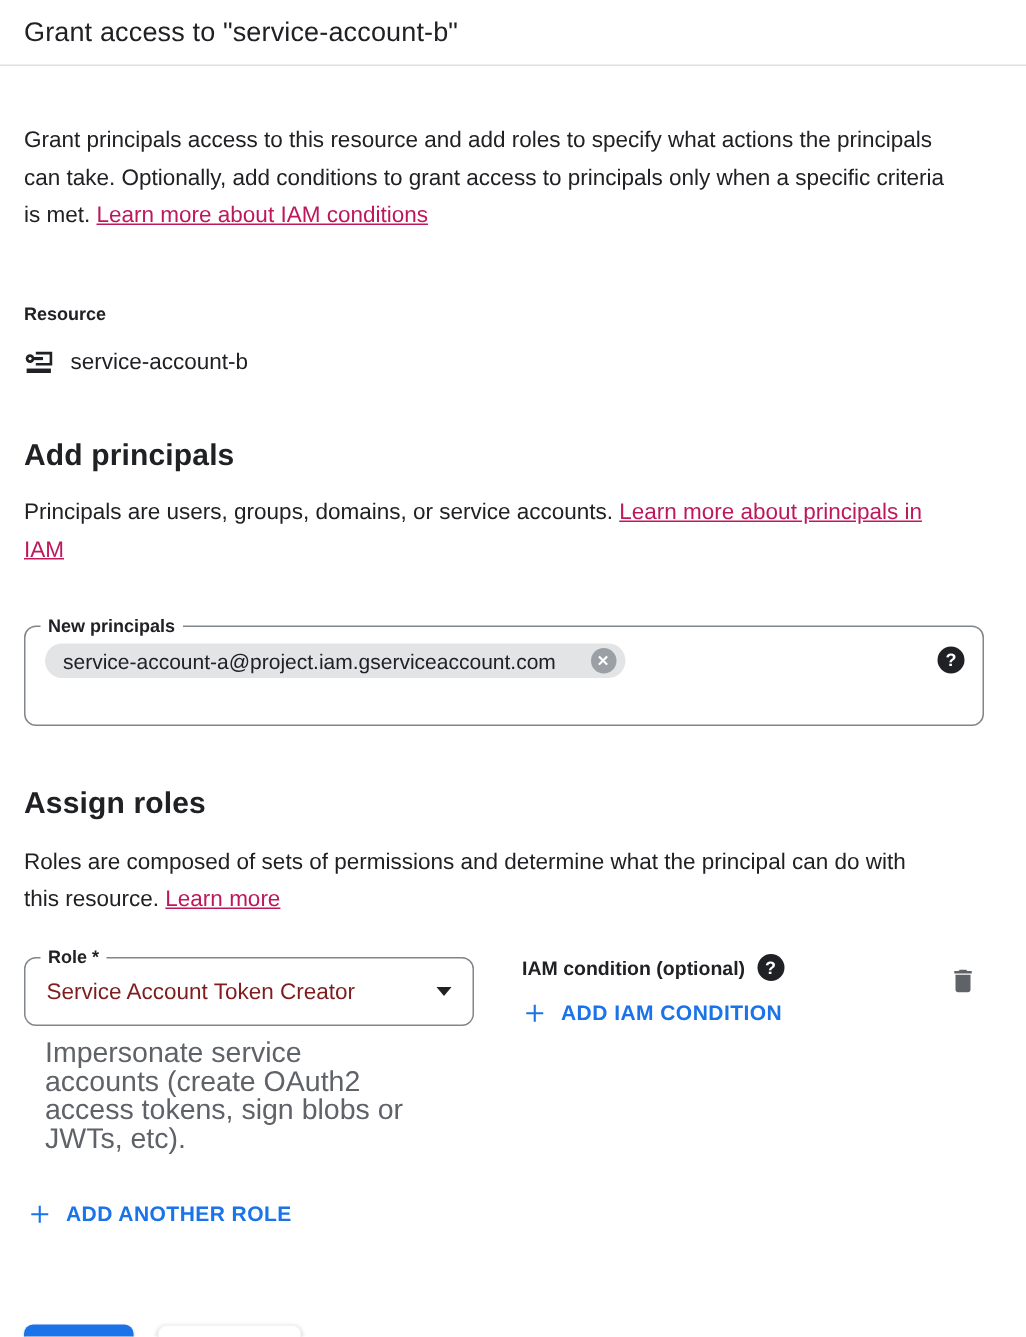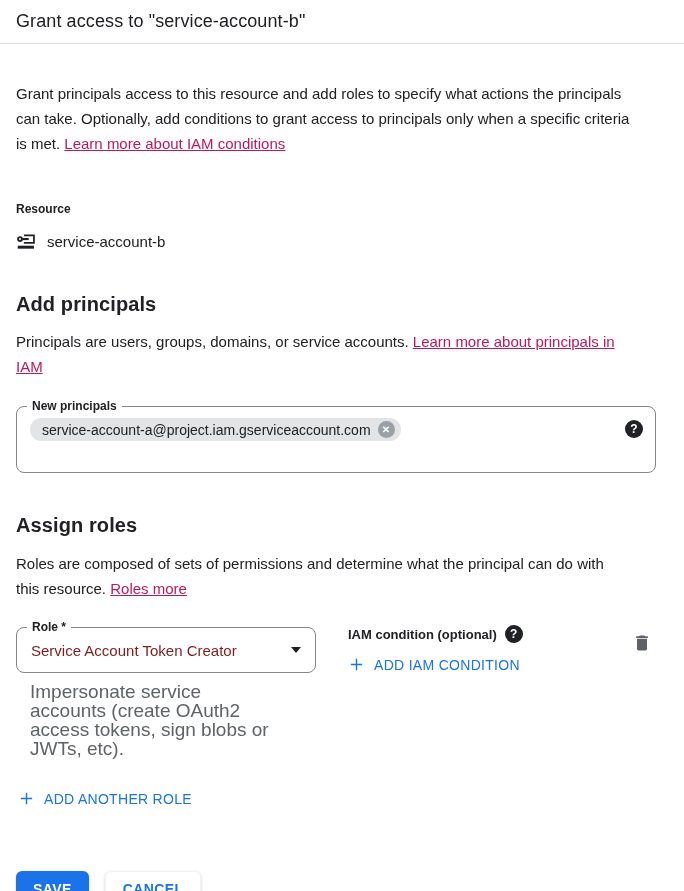--- a/index.html
+++ b/index.html
@@ -13,26 +13,26 @@
   .intro { margin-top:37px; font-size:15px; line-height:25px; max-width:622px; }
   a.link { color:#be185d; text-decoration:underline; cursor:pointer; }
 
   .sec-heading-sm { margin-top:46px; font-size:12px; font-weight:700; }
   .resource-row { margin-top:15px; display:flex; align-items:center; gap:10px; font-size:15px; }
   .resource-row svg { display:block; }
 
   .sec-heading { margin-top:41px; font-size:20px; font-weight:700; letter-spacing:.1px; }
   .principals-text { margin-top:13px; font-size:15px; line-height:25px; max-width:612px; }
 
-  .principal-field { position:relative; margin-top:27px; width:640px; height:67px;
+  .principal-field { position:relative; margin-top:38px; width:640px; height:67px;
     border:1px solid #80868b; border-radius:8px; display:flex; align-items:flex-start;
     justify-content:space-between; padding:11px 12px 0 13px; cursor:text; }
   .notch-label { position:absolute; top:-8px; left:10px; background:#ffffff; padding:0 5px;
     font-size:12px; font-weight:700; color:#202124; line-height:15px; }
-  .chip { display:inline-flex; align-items:center; gap:7px; background:#e2e4e6;
+  .chip { display:inline-flex; align-items:center; gap:23px; background:#e2e4e6;
     border-radius:14px; padding:3px 6px 3px 12px; font-size:14px; color:#202124; max-width:560px; }
   .chip-x { width:17px; height:17px; border-radius:50%; background:#9aa0a6; color:#ffffff;
     display:inline-flex; align-items:center; justify-content:center; font-size:10px;
     font-weight:700; cursor:pointer; flex:0 0 auto; }
   .help-dot { width:18px; height:18px; border-radius:50%; background:#202124; color:#ffffff;
     display:inline-flex; align-items:center; justify-content:center; font-size:12px;
     font-weight:700; cursor:pointer; flex:0 0 auto; }
   .principal-field .help-dot { margin-top:2px; }
 
   .roles-text { margin-top:14px; font-size:15px; line-height:25px; max-width:592px; }
@@ -44,22 +44,22 @@
     justify-content:space-between; padding:0 14px; cursor:pointer;text-align:right; }
   .role-value { font-size:15px; color:#7f1d1d; }
   .caret { width:0; height:0; border-left:5px solid transparent; border-right:5px solid transparent;
     border-top:6px solid #202124; }
   .role-desc { margin-top:9px; margin-left:14px; width:244px; font-size:19px;
     line-height:19px; color:#5f6368; }
 
   .cond-col { flex:1 1 auto; padding-top:6px; }
   .cond-label-row { display:flex; align-items:center; gap:8px; }
   .cond-label { font-size:13px; font-weight:700; color:#202124; }
-  .blue-action { margin-top:13px; display:inline-flex; align-items:center; gap:9px;
-    color:#1a73e8; font-size:14px; font-weight:400; letter-spacing:.3px; cursor:pointer;
+  .blue-action { margin-top:13px; display:inline-flex; gap:9px;
+    color:#1a73e8; font-size:14px; font-weight:700; letter-spacing:.3px; cursor:pointer;
     background:none; border:none; font-family:inherit; }
   .blue-action svg { display:block; }
 
   .trash-col { flex:0 0 auto; width:36px; padding-top:14px; }
   .trash-btn { background:none; border:none; cursor:pointer; padding:0; }
   .trash-btn svg { display:block; }
 
   .add-role { margin-top:32px; margin-left:2px; }
 
   .actions { margin-top:60px; display:flex; align-items:flex-end; gap:16px; }
@@ -101,21 +101,21 @@
   <div class="principal-field">
     <span class="notch-label">New principals</span>
     <span class="chip">
       <span>service-account-a@project.iam.gserviceaccount.com</span>
       <span class="chip-x">✕</span>
     </span>
     <span class="help-dot">?</span>
   </div>
 
   <h2 class="sec-heading">Assign roles</h2>
-  <p class="roles-text"><span>Roles are composed of sets of permissions and determine what the principal can do with this resource. </span><a class="link">Roles more</a></p>
+  <p class="roles-text"><span>Roles are composed of sets of permissions and determine what the principal can do with this resource. </span><a class="link">Learn more</a></p>
 
   <div class="roles-row">
 
     <div class="role-col">
       <div class="role-select">
         <span class="notch-label">Role *</span>
         <span class="role-value">Service Account Token Creator</span>
         <span class="caret"></span>
       </div>
       <div class="role-desc">Impersonate service accounts (create OAuth2 access tokens, sign blobs or JWTs, etc).</div>

